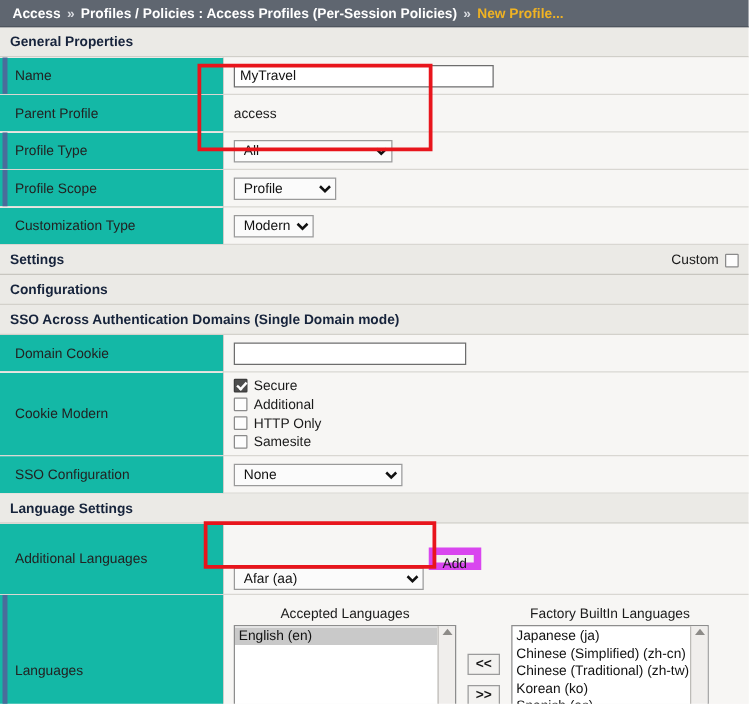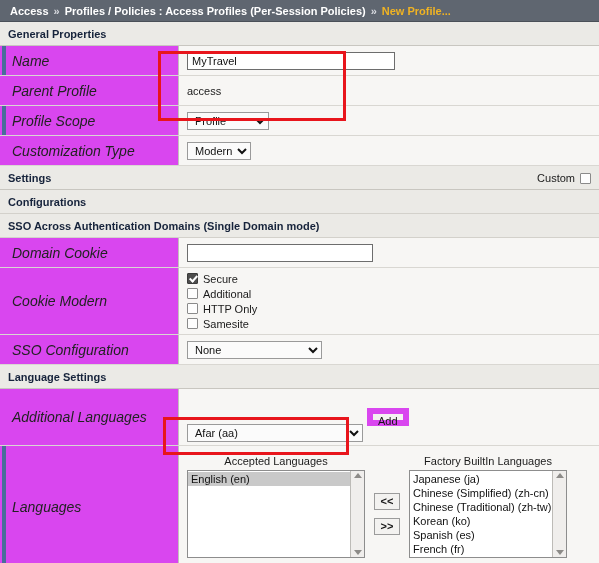--- a/index.html
+++ b/index.html
@@ -74,28 +74,27 @@
     table-layout: fixed;
     background: #f7f6f4;
   }
   .ftable td {
     border-bottom: 1px solid #d9d7d2;
     vertical-align: middle;
     padding: 0;
   }
   .lbl-cell {
     width: 160px;
-    background: #d946ef;
+    background: #14b8a6;
     border-right: 1px solid #c3c1bb;
     position: relative;
     padding: 4px 6px 4px 12px !important;
-    font-size: 14px;
+    font-size: 11px;
     color: #222;
     height: 21px;
-    font-style: italic;
   }
   .lbl-cell.req::before {
     content: "";
     position: absolute;
     left: 2px; top: 0; bottom: 0;
     width: 4px;
     background: #4a6c9b;
   }
   .val-cell {
     background: #f7f6f4;
@@ -275,20 +274,28 @@
       <tr>
     <td class="lbl-cell req">Name</td>
     <td class="val-cell">
       <input class="txt-input" style="width: 208px;" type="text" value="MyTravel">
     </td>
   </tr>
   <tr>
     <td class="lbl-cell">Parent Profile</td>
     <td class="val-cell">
       <span class="plaintext">access</span>
+    </td>
+  </tr>
+  <tr>
+    <td class="lbl-cell req">Profile Type</td>
+    <td class="val-cell">
+      <select class="sel" style="width:127px;">
+        <option>All</option>
+      </select>
     </td>
   </tr>
   <tr>
     <td class="lbl-cell req">Profile Scope</td>
     <td class="val-cell">
       <select class="sel" style="width:82px;">
         <option>Profile</option>
       </select>
     </td>
   </tr>
@@ -362,21 +369,21 @@
 <div class="section-head">
   <span>Language Settings</span>
 </div>
 
 <table class="ftable">
   <tbody>
       <tr>
     <td class="lbl-cell">Additional Languages</td>
     <td class="val-cell">
       <span style="display:inline-flex; align-items:center; gap:4px;">
-        <select class="sel" style="width:176px;margin-top:32px;">
+        <select class="sel" style="width:152px;margin-top:32px;">
           <option>Afar (aa)</option>
         </select>
         <button class="btn-small">Add</button>
       </span>
     </td>
   </tr>
   <tr>
     <td class="lbl-cell req" style="height:113px;">Languages</td>
     <td class="val-cell" style="padding:0 !important;">
       <div class="lists-wrap">

